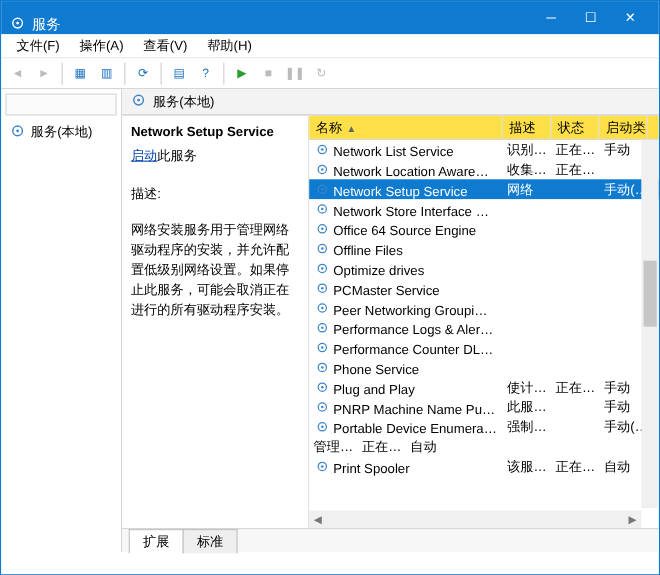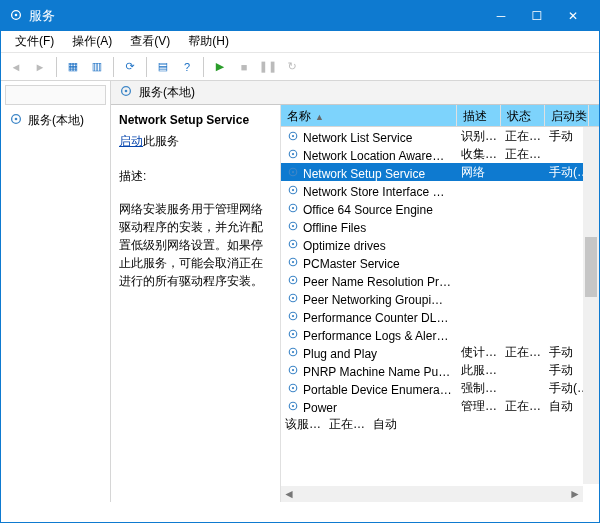--- a/index.html
+++ b/index.html
@@ -1,17 +1,17 @@
 <!DOCTYPE html>
 <html><head>
 <meta charset="utf-8">
 <style>
 *{box-sizing:border-box;margin:0;padding:0;font-family:"Microsoft YaHei","Segoe UI",sans-serif;font-size:12px}
 body{background:#fff;width:600px;height:523px;overflow:hidden;border:1px solid #0e7ad0}
-.titlebar{height:30px;background:#0e7ad0;color:#fff;display:flex;align-items:center;padding:0 8px}
+.titlebar{height:30px;background:#0e7ad0;color:#fff;display:flex;align-items:flex-end;padding:0 8px}
 .titlebar .gear{margin-right:6px}
 .titlebar .title{flex:1;font-size:13px}
 .winbtns{display:flex;gap:0}
 .winbtn{width:36px;height:30px;display:flex;align-items:center;justify-content:center;color:#fff}
 .menubar{height:22px;display:flex;align-items:center;padding:0 6px;gap:2px;border-bottom:1px solid #e6e6e6}
 .menuitem{padding:2px 8px}
 .toolbar{height:28px;display:flex;align-items:center;padding:2px 4px;gap:2px;border-bottom:1px solid #d6d6d6}
 .tb{width:22px;height:22px;display:flex;align-items:center;justify-content:center;border:1px solid transparent;font-size:11px}
 .tsep{width:1px;height:20px;background:#ccc;margin:0 3px}
 .greyed{color:#bbb}
@@ -21,21 +21,21 @@
 .tree-item{display:flex;align-items:center;gap:5px;padding:3px 4px;margin-top:4px}
 .rightpane{flex:1;display:flex;flex-direction:column}
 .rhead{height:24px;display:flex;align-items:center;gap:6px;padding:0 8px;border-bottom:1px solid #c9c9c9;background:#f3f3f3}
 .rcontent{flex:1;display:flex}
 .descpane{width:170px;padding:8px;border-right:1px solid #e0e0e0}
 .desc-title{font-weight:bold;margin-bottom:6px}
 .desc-link{color:#0645ad;text-decoration:underline;cursor:pointer}
 .desc-hdr{margin-top:18px;margin-bottom:15px}
 .desc-body{line-height:1.5}
 .listpane{flex:1;position:relative;overflow:hidden}
-.listhead{display:flex;height:22px;background:#7dd3fc;border-bottom:1px solid #d6d6d6}
+.listhead{display:flex;height:22px;background:#fde047;border-bottom:1px solid #d6d6d6}
 .col{padding:3px 6px;border-right:1px solid #e0e0e0;overflow:hidden;white-space:nowrap}
 .c-name{width:176px} .c-desc{width:44px} .c-stat{width:44px} .c-start{width:44px}
 .sort{font-size:9px;margin-left:4px;color:#666}
 .listbody{position:relative}
 .row{display:flex;align-items:flex-end;height:18px}
 .row .cell{overflow:hidden;white-space:nowrap;padding:0 4px}
 .svc-icon{width:16px;height:16px;display:inline-flex;align-items:center;justify-content:center;margin-right:2px}
 .sel{background:#0e7ad0;color:#fff}
 .tabs{height:22px;display:flex;align-items:flex-end;padding-left:6px;border-top:1px solid #d6d6d6;background:#f7f7f7}
 .tab{padding:2px 12px;border:1px solid #c0c0c0;border-bottom:none;background:#fff;margin-right:-1px;margin-bottom:-1px}
@@ -211,54 +211,54 @@
               <div class="cell c-desc"></div>
               <div class="cell c-stat"></div>
               <div class="cell c-start"></div>
             </div>
             <div class="row">
               <div class="cell c-name"><span class="svc-icon">
                   <svg width="12" height="12" viewBox="0 0 16 16">
                     <circle cx="8" cy="8" r="5" fill="none" stroke="#3e86c7" stroke-width="1.5"></circle>
                     <circle cx="8" cy="8" r="1.5" fill="#3e86c7"></circle>
                   </svg>
-                </span>Peer Name Resolution Pr…</div>
-              <div class="cell c-desc"></div>
-              <div class="cell c-stat"></div>
-              <div class="cell c-start"></div>
-            </div>
-            <div class="row">
-              <div class="cell c-name"><span class="svc-icon">
-                  <svg width="12" height="12" viewBox="0 0 16 16">
-                    <circle cx="8" cy="8" r="5" fill="none" stroke="#3e86c7" stroke-width="1.5"></circle>
-                    <circle cx="8" cy="8" r="1.5" fill="#3e86c7"></circle>
-                  </svg>
                 </span>Peer Networking Groupi…</div>
               <div class="cell c-desc"></div>
               <div class="cell c-stat"></div>
               <div class="cell c-start"></div>
             </div>
             <div class="row">
               <div class="cell c-name"><span class="svc-icon">
                   <svg width="12" height="12" viewBox="0 0 16 16">
                     <circle cx="8" cy="8" r="5" fill="none" stroke="#3e86c7" stroke-width="1.5"></circle>
                     <circle cx="8" cy="8" r="1.5" fill="#3e86c7"></circle>
                   </svg>
+                </span>Performance Logs &amp; Aler…</div>
+              <div class="cell c-desc"></div>
+              <div class="cell c-stat"></div>
+              <div class="cell c-start"></div>
+            </div>
+            <div class="row">
+              <div class="cell c-name"><span class="svc-icon">
+                  <svg width="12" height="12" viewBox="0 0 16 16">
+                    <circle cx="8" cy="8" r="5" fill="none" stroke="#3e86c7" stroke-width="1.5"></circle>
+                    <circle cx="8" cy="8" r="1.5" fill="#3e86c7"></circle>
+                  </svg>
                 </span>Performance Counter DL…</div>
               <div class="cell c-desc"></div>
               <div class="cell c-stat"></div>
               <div class="cell c-start"></div>
             </div>
             <div class="row">
               <div class="cell c-name"><span class="svc-icon">
                   <svg width="12" height="12" viewBox="0 0 16 16">
                     <circle cx="8" cy="8" r="5" fill="none" stroke="#3e86c7" stroke-width="1.5"></circle>
                     <circle cx="8" cy="8" r="1.5" fill="#3e86c7"></circle>
                   </svg>
-                </span>Performance Logs &amp; Aler…</div>
+                </span>Phone Service</div>
               <div class="cell c-desc"></div>
               <div class="cell c-stat"></div>
               <div class="cell c-start"></div>
             </div>
             <div class="row">
               <div class="cell c-name"><span class="svc-icon">
                   <svg width="12" height="12" viewBox="0 0 16 16">
                     <circle cx="8" cy="8" r="5" fill="none" stroke="#3e86c7" stroke-width="1.5"></circle>
                     <circle cx="8" cy="8" r="1.5" fill="#3e86c7"></circle>
                   </svg>
@@ -283,40 +283,44 @@
                   <svg width="12" height="12" viewBox="0 0 16 16">
                     <circle cx="8" cy="8" r="5" fill="none" stroke="#3e86c7" stroke-width="1.5"></circle>
                     <circle cx="8" cy="8" r="1.5" fill="#3e86c7"></circle>
                   </svg>
                 </span>Portable Device Enumera…</div>
               <div class="cell c-desc">强制…</div>
               <div class="cell c-stat"></div>
               <div class="cell c-start">手动(…</div>
             </div>
             <div class="row">
-              <div class="cell c-name"><span class="svc-icon">
-                  <svg width="12" height="12" viewBox="0 0 16 16">
-                    <circle cx="8" cy="8" r="5" fill="none" stroke="#3e86c7" stroke-width="1.5"></circle>
-                    <circle cx="8" cy="8" r="1.5" fill="#3e86c7"></circle>
-                  </svg>
-                </span>Power</div>
               <div class="cell c-desc">管理…</div>
               <div class="cell c-stat">正在…</div>
               <div class="cell c-start">自动</div>
             </div>
             <div class="row">
+              <div class="cell c-name"><span class="svc-icon">
+                  <svg width="12" height="12" viewBox="0 0 16 16">
+                    <circle cx="8" cy="8" r="5" fill="none" stroke="#3e86c7" stroke-width="1.5"></circle>
+                    <circle cx="8" cy="8" r="1.5" fill="#3e86c7"></circle>
+                  </svg>
+                </span>Print Spooler</div>
               <div class="cell c-desc">该服…</div>
               <div class="cell c-stat">正在…</div>
               <div class="cell c-start">自动</div>
             </div>
           </div>
         <div class="scr">
             <div class="scr-thumb"></div>
           </div>
         <div class="hscr">
             <span>◄</span>
             <span>►</span>
           </div>
 
       </div>
     </div>
+    <div class="tabs">
+      <div class="tab">扩展</div>
+      <div class="tab inactive">标准</div>
+    </div>
   </div>
 </div>
 
 </body></html>

